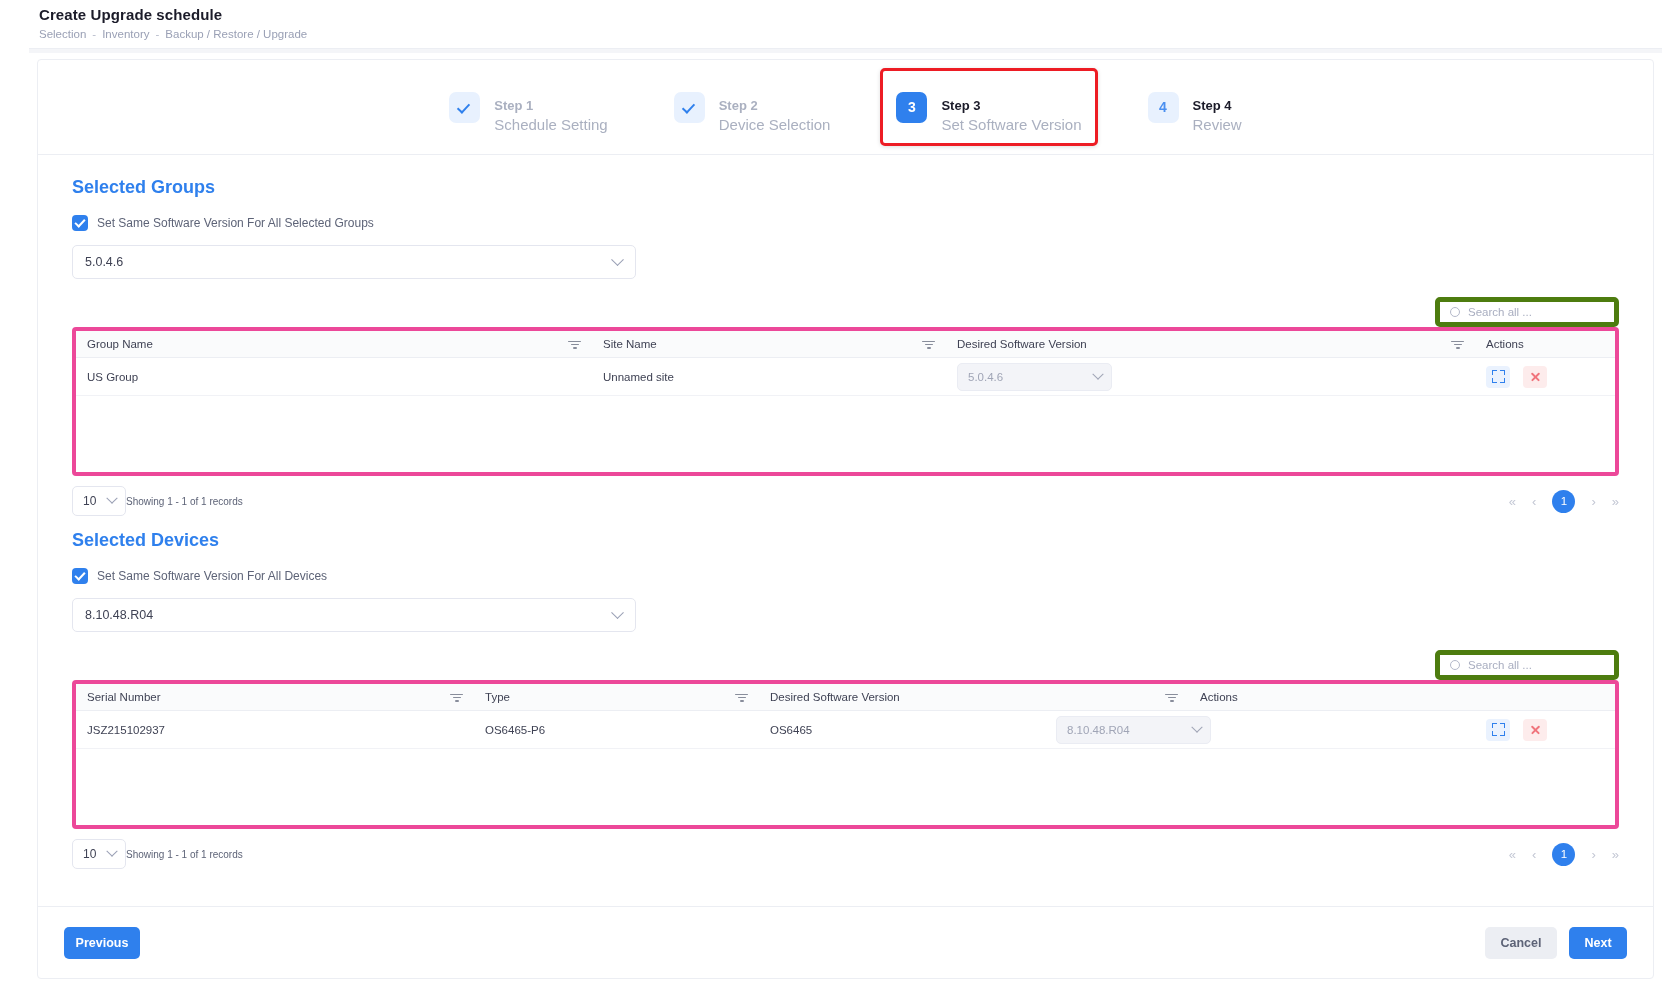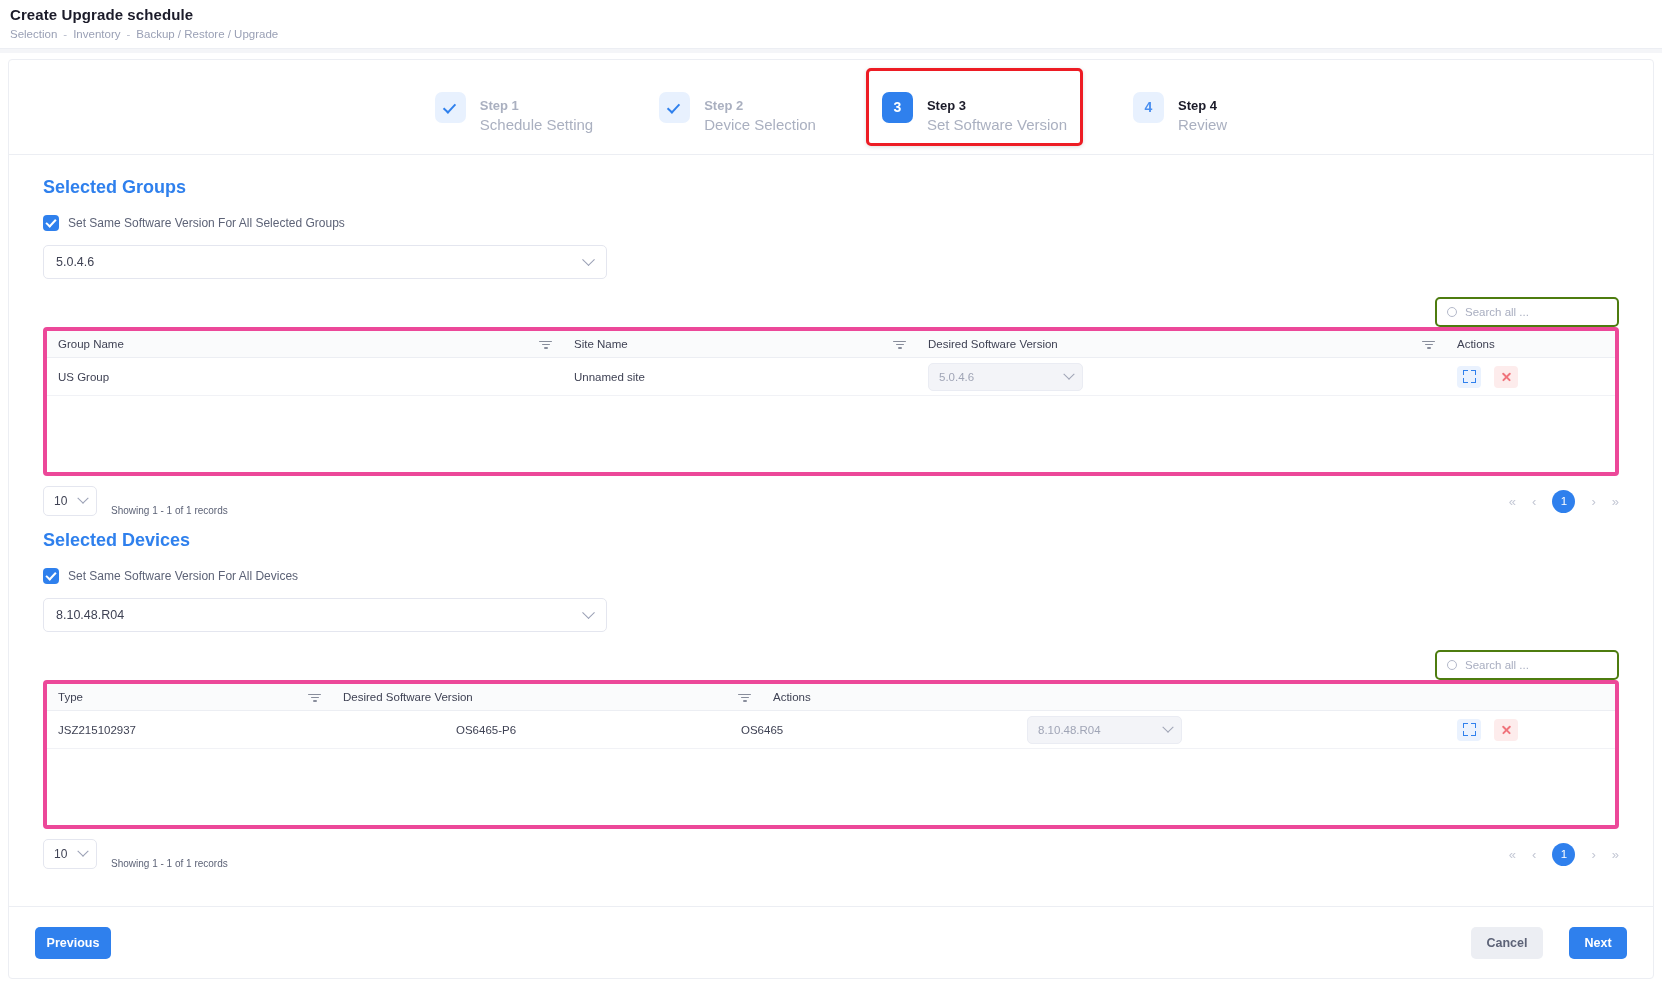--- a/index.html
+++ b/index.html
@@ -4,21 +4,21 @@
 <style>
   * { box-sizing: border-box; }
   html, body {
     margin: 0; padding: 0;
     width: 1662px; height: 982px;
     background: #ffffff;
     font-family: "Liberation Sans", sans-serif;
     color: #3f4254;
     overflow: hidden;
   }
-  .page { position: relative; width: 1662px; height: 982px; background:#ffffff; }
+  .page { position: relative; width: 1662px; height: 982px; background:#ffffff;padding-left:29px; }
 
   
   .pageheader { padding: 6px 10px 8px 10px; background:#fff; }
   .pagetitle { font-size: 15px; font-weight: 700; color:#1b1b29; letter-spacing:.1px; }
   .breadcrumb { margin-top: 5px; font-size: 11.5px; color:#9aa0b5; display:flex; align-items:center; gap:6px;}
   .breadcrumb .sep { color:#b6bbcb; }
   .headerrule { height: 5px; background:#f4f5f8; border-top:1px solid #eceef3; }
 
   
   .card { margin: 6px 8px 0 8px; background:#fff; border:1px solid #eceef3; border-radius:4px;
@@ -56,21 +56,21 @@
   .chklabel { font-size:12px; color:#5d6377; }
 
   .bigselect { margin-top:14px; width:564px; height:34px; border:1px solid #e4e6ef; border-radius:5px;
                background:#fff; display:flex; align-items:center; justify-content:space-between;
                padding: 0 13px 0 12px; font-size:12.5px; color:#3f4254; }
   .caret { width:9px; height:9px; border-right:1.6px solid #9aa0b5; border-bottom:1.6px solid #9aa0b5;
            transform: rotate(45deg) translate(-2px,-2px); }
 
   
   .searchrow { display:flex; justify-content:flex-end; margin-top:18px; }
-  .search { width:184px; height:30px; border:2px solid #4d7c0f; border-radius:5px; background:#fff;
+  .search { width:184px; height:30px; border:5px solid #4d7c0f; border-radius:5px; background:#fff;
             display:flex; align-items:center; gap:8px; padding: 0 10px; }
   .search .circ { width:10px; height:10px; border:1.5px solid #b4b9ca; border-radius:50%; flex:none; }
   .search .ph { font-size:11.5px; color:#a9aec0; }
 
   
   .tbl { margin-top:0; border:4px solid #ec4899; border-radius:4px; overflow:hidden; background:#fff;}
   .thead { display:flex; background:#fafbfc; border-bottom:1px solid #eceef3; height:27px;
            align-items:center; }
   .th { font-size:11.5px; color:#3f4254; display:flex; align-items:center; justify-content:space-between;
         padding: 0 11px; height:100%; }
@@ -98,40 +98,40 @@
   .expand .c { left:0; bottom:0; border-right:0; border-top:0; }
   .expand .d { right:0; bottom:0; border-left:0; border-top:0; }
   .xmark { position:relative; width:11px; height:11px; }
   .xmark::before, .xmark::after { content:""; position:absolute; left:0; top:4.5px; width:11px;
                                   height:1.7px; background:#f0747c; border-radius:1px; }
   .xmark::before { transform:rotate(45deg); }
   .xmark::after { transform:rotate(-45deg); }
 
   
   .pager { display:flex; align-items:center; justify-content:space-between; margin-top:10px; }
-  .pager-left { display:flex; align-items:flex-end; gap:14px; }
+  .pager-left { display:flex; align-items:center; }
   .perpage { width:54px; height:30px; border:1px solid #e4e6ef; border-radius:5px; background:#fff;
              display:flex; align-items:center; justify-content:space-between; padding:0 9px 0 10px;
              font-size:12px; color:#3f4254; }
   .perpage .caret { width:8px; height:8px; }
   .showing { font-size:10px; color:#5d6377; }
   .pager-right { display:flex; align-items:center; gap:16px; }
   .parrow { font-size:13px; color:#c3c7d4; user-select:none; }
   .pnum { width:23px; height:23px; border-radius:50%; background:#2f80ed; color:#fff; font-size:11.5px;
           display:flex; align-items:center; justify-content:center; }
 
   
   .footer { position:absolute; left:0; right:0; bottom:0; height:72px; border-top:1px solid #eceef3;
             display:flex; align-items:center; justify-content:space-between; padding: 0 26px; }
   .btn { border-radius:5px; font-size:12.5px; font-weight:700; display:flex; align-items:center;
          justify-content:center; }
   .btn-prev { background:#2f80ed; color:#fff; width:76px; height:32px; }
   .btn-cancel { background:#eceef3; color:#5d6377; width:72px; height:32px; }
   .btn-next { background:#2f80ed; color:#fff; width:58px; height:32px; }
-  .footer-right { display:flex; align-items:center; gap:26px; }
+  .footer-right { display:flex; align-items:center; gap:12px; }
 </style>
 </head>
 <body>
 
 <div class="page">
 
   <div class="pageheader">
     <div class="pagetitle">Create Upgrade schedule</div>
     <div class="breadcrumb">
       <span>Selection</span>
@@ -302,20 +302,28 @@
 
       <div class="searchrow">
         <div class="search">
           <span class="circ"></span>
           <span class="ph">Search all ...</span>
         </div>
       </div>
 
       <div class="tbl">
         <div class="thead">
+          <div class="th" style="width:398px">
+            <span>Serial Number</span>
+            <span class="filt">
+                <i></i>
+                <i></i>
+                <i></i>
+              </span>
+          </div>
           <div class="th" style="width:285px">
             <span>Type</span>
             <span class="filt">
                 <i></i>
                 <i></i>
                 <i></i>
               </span>
           </div>
           <div class="th" style="width:430px">
             <span>Desired Software Version</span>

